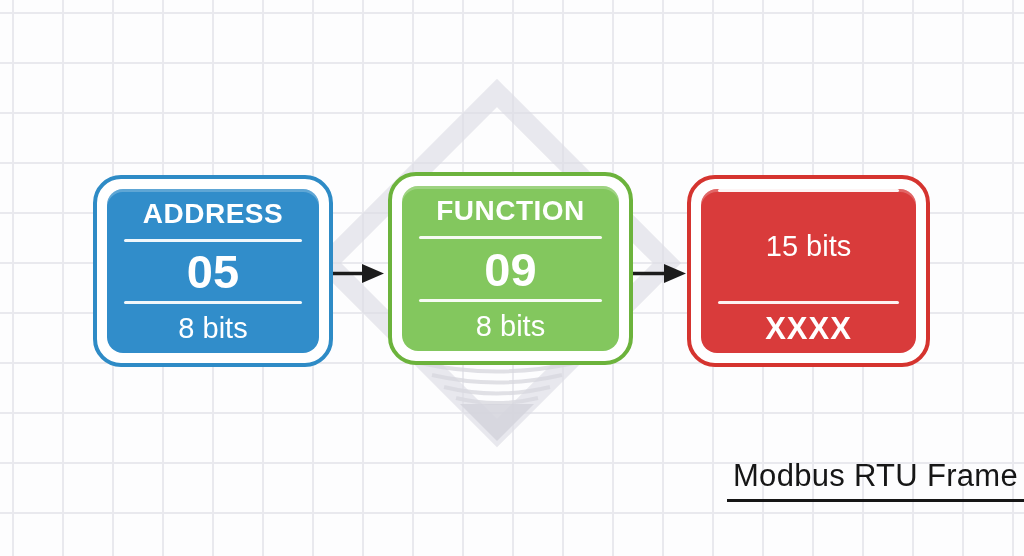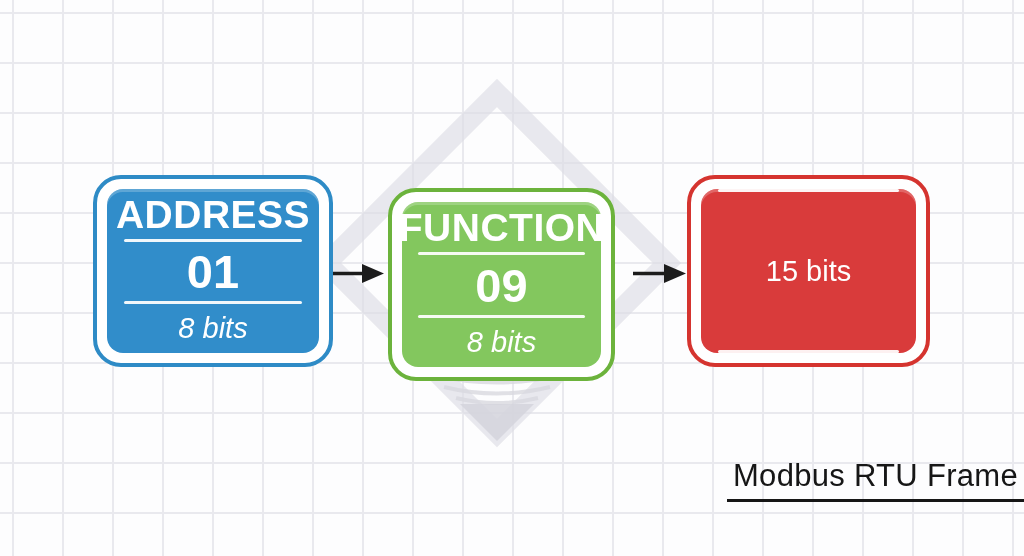--- a/index.html
+++ b/index.html
@@ -19,26 +19,26 @@
   .card{
     position:absolute; box-sizing:border-box; background:#ffffff;
     border:4px solid #000; border-radius:28px; padding:10px; z-index:2;
   }
   .card-inner{
     box-sizing:border-box; height:100%; border-radius:16px;
     display:flex; flex-direction:column; color:#ffffff; text-align:center;
     box-shadow:inset 0 3px 0 rgba(255,255,255,.22);
   }
   .row{display:flex; align-items:center; justify-content:center; line-height:1;}
-  .row-title{height:50px; font-size:39px; font-weight:bold; letter-spacing:.5px;}
+  .row-title{height:50px; font-size:28px; font-weight:bold; letter-spacing:.5px;}
   .sep{height:3px; background:rgba(255,255,255,.93); width:84%; margin:0 auto; border-radius:2px;}
   .row-mid{flex:1;}
   .mid-value{font-size:47px; font-weight:bold;}
   .mid-plain{font-size:29px; font-weight:400;}
-  .row-bot{height:49px;font-style:italic;}
+  .row-bot{height:49px;}
   .bot-plain{font-size:29px; font-weight:400;}
   .bot-strong{font-size:31px; font-weight:bold; letter-spacing:1px;}
 
   .caption-wrap{
     position:absolute; left:0; top:458px; width:1024px; text-align:right; z-index:3;
   }
   .caption{
     display:inline-block; font-size:31px; font-weight:500; color:#161616;
     border-bottom:3px solid #161616; padding:0 6px 5px 6px; letter-spacing:.3px;
   }
@@ -57,48 +57,49 @@
       <path d="M444 387 Q497 400 550 387"></path>
       <path d="M456 398 Q497 408 538 398"></path>
     </g>
     <path d="M460 404 L534 404 L497 441 Z" fill="#d4d4dc" opacity="0.85"></path>
   </svg>
 
   <div class="card" style="left: 93px; top: 175px; width: 240px; height: 192px; border-color: rgb(46, 139, 198);">
     <div class="card-inner" style="background: rgb(49, 141, 202);">
       <div class="row row-title">ADDRESS</div>
       <div class="sep"></div>
-      <div class="row row-mid mid-value">01</div>
+      <div class="row row-mid mid-value">05</div>
       <div class="sep"></div>
       <div class="row row-bot bot-plain">8 bits</div>
     </div>
   </div>
 
   <svg class="layer" width="1024" height="556" style="z-index:2" aria-hidden="true">
     <line x1="333" y1="273.5" x2="364" y2="273.5" stroke="#1c1c1c" stroke-width="3.5"></line>
     <polygon points="362,264 384,273.5 362,283" fill="#1c1c1c"></polygon>
     <line x1="633" y1="273.5" x2="666" y2="273.5" stroke="#1c1c1c" stroke-width="3.5"></line>
     <polygon points="664,264 686,273.5 664,283" fill="#1c1c1c"></polygon>
   </svg>
 
-  <div class="card" style="left: 388px; top: 188px; width: 227px; height: 193px; border-color: rgb(108, 179, 60);">
+  <div class="card" style="left: 388px; top: 172px; width: 245px; height: 193px; border-color: rgb(108, 179, 60);">
     <div class="card-inner" style="background: rgba(114, 191, 72, 0.88);">
       <div class="row row-title">FUNCTION</div>
       <div class="sep"></div>
       <div class="row row-mid mid-value">09</div>
       <div class="sep"></div>
       <div class="row row-bot bot-plain">8 bits</div>
     </div>
   </div>
 
   <div class="card" style="left: 687px; top: 175px; width: 243px; height: 192px; border-color: rgb(213, 52, 47);">
     <div class="card-inner" style="background: rgb(217, 59, 59);">
       <div class="sep"></div>
       <div class="row row-mid mid-plain">15 bits</div>
       <div class="sep"></div>
+      <div class="row row-bot bot-strong">XXXX</div>
     </div>
   </div>
 
   <div class="caption-wrap">
     <span class="caption">Modbus RTU Frame</span>
   </div>
 
 </div>
 
 </body></html>

